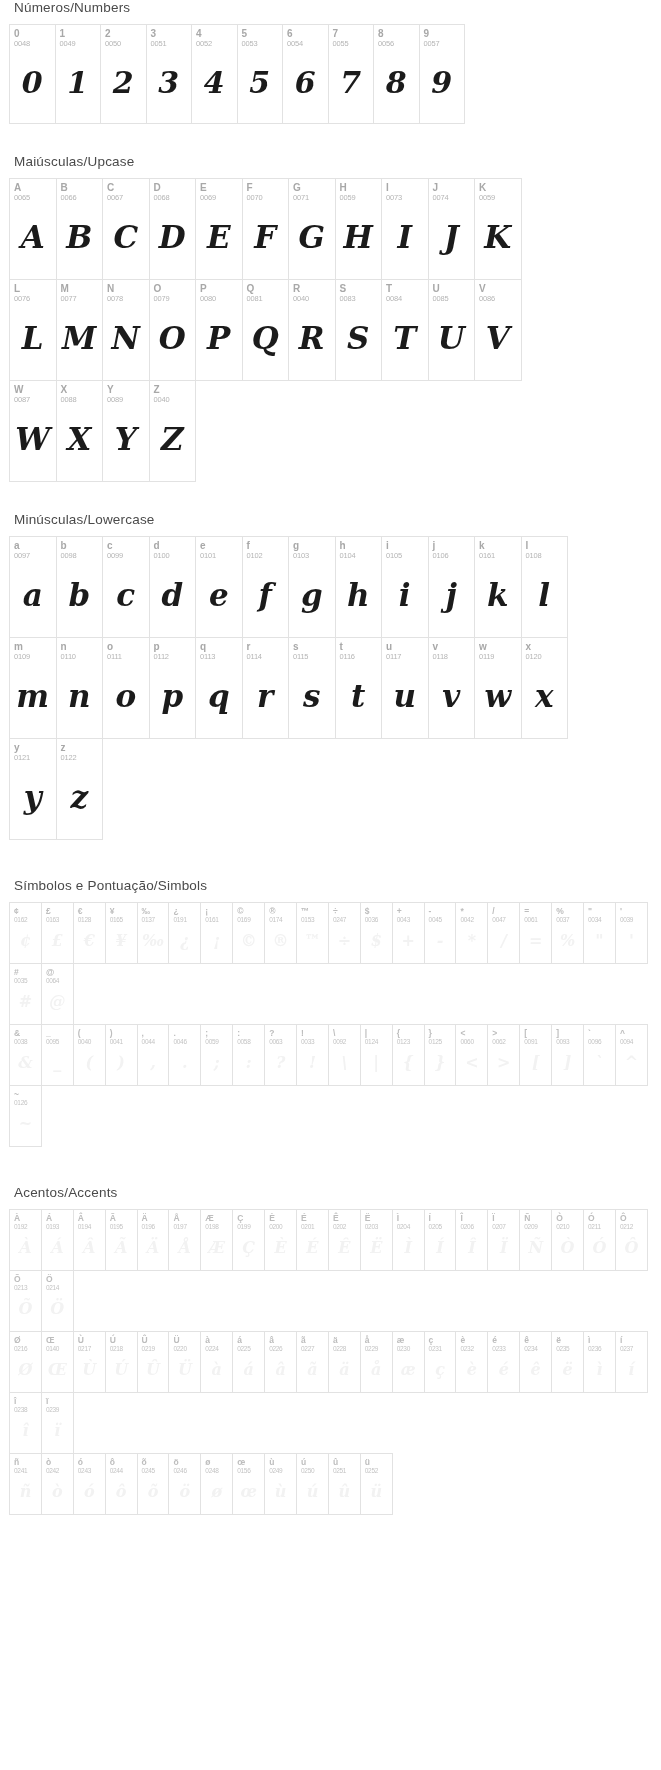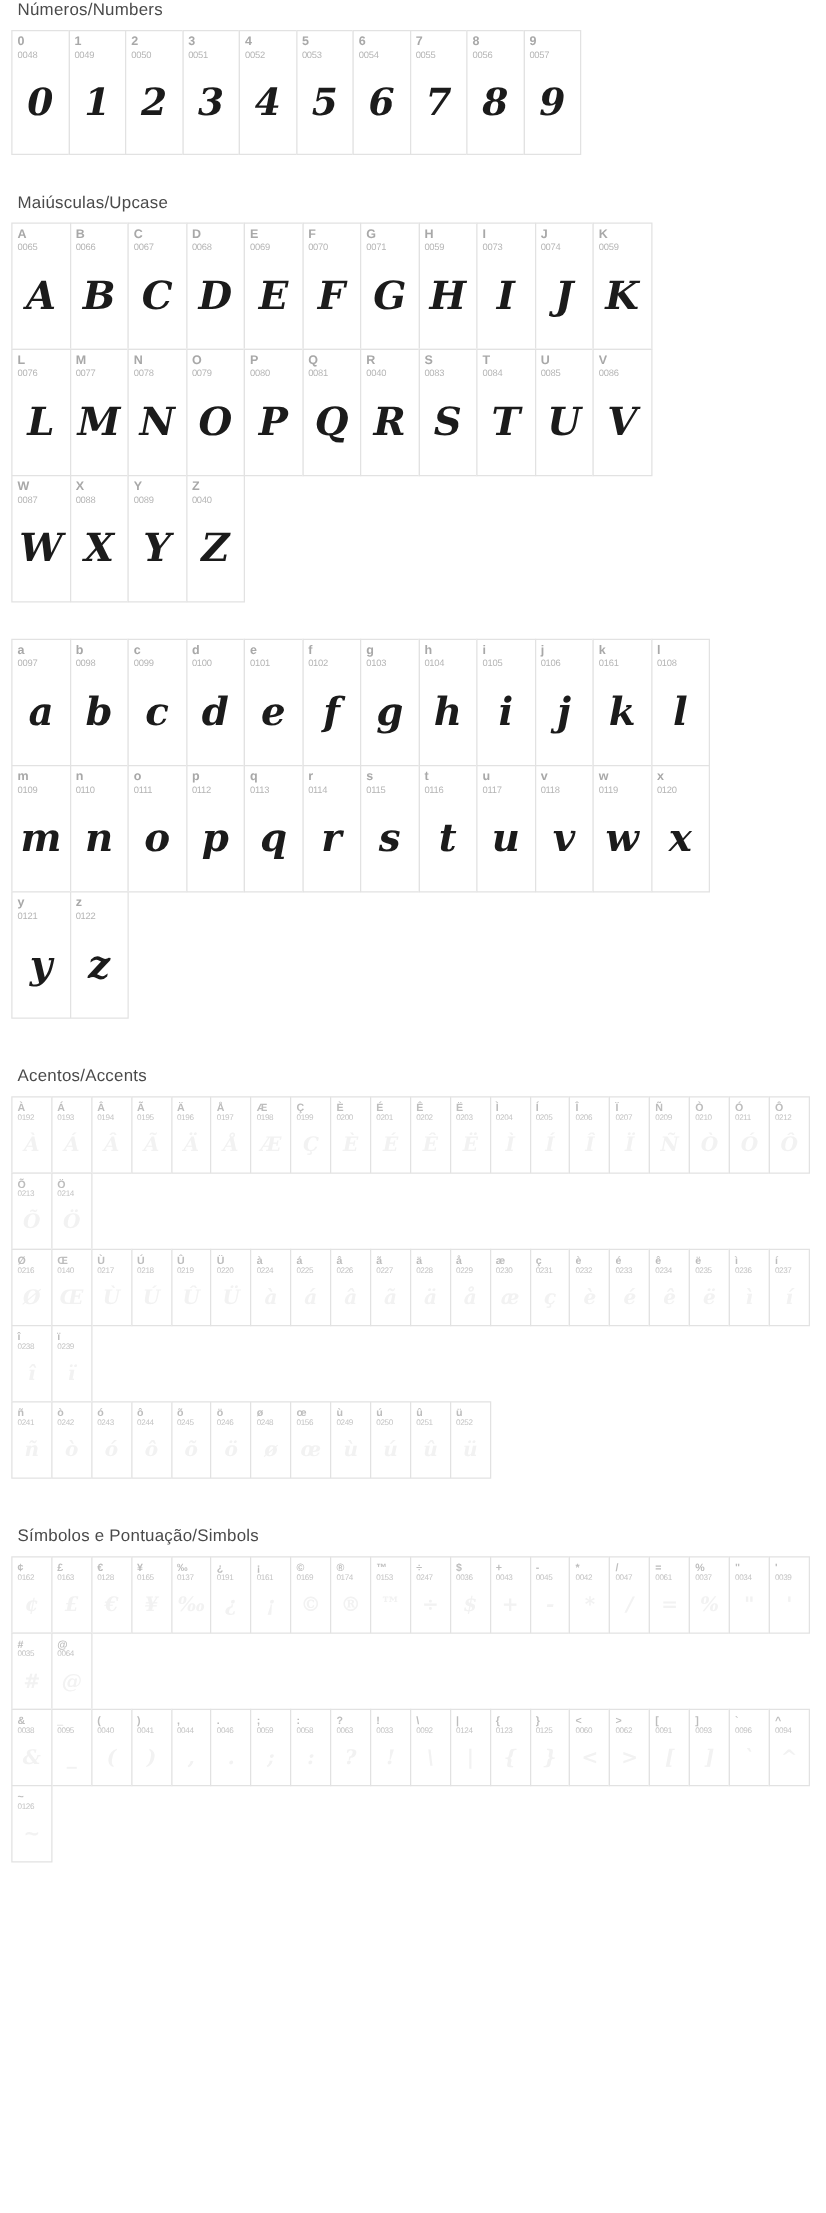--- a/index.html
+++ b/index.html
@@ -390,20 +390,21 @@
             <div class="labels">
               <span class="ch">Z</span>
               <span class="code">0040</span>
             </div>
             <div class="glyph">Z</div>
           </div>
         </div>
       </div>
       <div class="section">
         <div class="spacer-md"></div>
+        <div class="section-title">Minúsculas/Lowercase</div>
         <div class="grid grid-alpha">
           <div class="cell">
             <div class="labels">
               <span class="ch">a</span>
               <span class="code">0097</span>
             </div>
             <div class="glyph">a</div>
           </div>
           <div class="cell">
             <div class="labels">
@@ -576,20 +577,329 @@
               <span class="code">0121</span>
             </div>
             <div class="glyph">y</div>
           </div>
           <div class="cell">
             <div class="labels">
               <span class="ch">z</span>
               <span class="code">0122</span>
             </div>
             <div class="glyph">z</div>
+          </div>
+        </div>
+      </div>
+      <div class="section">
+        <div class="spacer-lg"></div>
+        <div class="section-title">Símbolos e Pontuação/Simbols</div>
+        <div class="grid grid-small">
+          <div class="cell">
+            <div class="labels">
+              <span class="ch">¢</span>
+              <span class="code">0162</span>
+            </div>
+            <div class="glyph">¢</div>
+          </div>
+          <div class="cell">
+            <div class="labels">
+              <span class="ch">£</span>
+              <span class="code">0163</span>
+            </div>
+            <div class="glyph">£</div>
+          </div>
+          <div class="cell">
+            <div class="labels">
+              <span class="ch">€</span>
+              <span class="code">0128</span>
+            </div>
+            <div class="glyph">€</div>
+          </div>
+          <div class="cell">
+            <div class="labels">
+              <span class="ch">¥</span>
+              <span class="code">0165</span>
+            </div>
+            <div class="glyph">¥</div>
+          </div>
+          <div class="cell">
+            <div class="labels">
+              <span class="ch">‰</span>
+              <span class="code">0137</span>
+            </div>
+            <div class="glyph">‰</div>
+          </div>
+          <div class="cell">
+            <div class="labels">
+              <span class="ch">¿</span>
+              <span class="code">0191</span>
+            </div>
+            <div class="glyph">¿</div>
+          </div>
+          <div class="cell">
+            <div class="labels">
+              <span class="ch">¡</span>
+              <span class="code">0161</span>
+            </div>
+            <div class="glyph">¡</div>
+          </div>
+          <div class="cell">
+            <div class="labels">
+              <span class="ch">©</span>
+              <span class="code">0169</span>
+            </div>
+            <div class="glyph">©</div>
+          </div>
+          <div class="cell">
+            <div class="labels">
+              <span class="ch">®</span>
+              <span class="code">0174</span>
+            </div>
+            <div class="glyph">®</div>
+          </div>
+          <div class="cell">
+            <div class="labels">
+              <span class="ch">™</span>
+              <span class="code">0153</span>
+            </div>
+            <div class="glyph">™</div>
+          </div>
+          <div class="cell">
+            <div class="labels">
+              <span class="ch">÷</span>
+              <span class="code">0247</span>
+            </div>
+            <div class="glyph">÷</div>
+          </div>
+          <div class="cell">
+            <div class="labels">
+              <span class="ch">$</span>
+              <span class="code">0036</span>
+            </div>
+            <div class="glyph">$</div>
+          </div>
+          <div class="cell">
+            <div class="labels">
+              <span class="ch">+</span>
+              <span class="code">0043</span>
+            </div>
+            <div class="glyph">+</div>
+          </div>
+          <div class="cell">
+            <div class="labels">
+              <span class="ch">-</span>
+              <span class="code">0045</span>
+            </div>
+            <div class="glyph">-</div>
+          </div>
+          <div class="cell">
+            <div class="labels">
+              <span class="ch">*</span>
+              <span class="code">0042</span>
+            </div>
+            <div class="glyph">*</div>
+          </div>
+          <div class="cell">
+            <div class="labels">
+              <span class="ch">/</span>
+              <span class="code">0047</span>
+            </div>
+            <div class="glyph">/</div>
+          </div>
+          <div class="cell">
+            <div class="labels">
+              <span class="ch">=</span>
+              <span class="code">0061</span>
+            </div>
+            <div class="glyph">=</div>
+          </div>
+          <div class="cell">
+            <div class="labels">
+              <span class="ch">%</span>
+              <span class="code">0037</span>
+            </div>
+            <div class="glyph">%</div>
+          </div>
+          <div class="cell">
+            <div class="labels">
+              <span class="ch">"</span>
+              <span class="code">0034</span>
+            </div>
+            <div class="glyph">"</div>
+          </div>
+          <div class="cell">
+            <div class="labels">
+              <span class="ch">'</span>
+              <span class="code">0039</span>
+            </div>
+            <div class="glyph">'</div>
+          </div>
+          <div class="cell">
+            <div class="labels">
+              <span class="ch">#</span>
+              <span class="code">0035</span>
+            </div>
+            <div class="glyph">#</div>
+          </div>
+          <div class="cell">
+            <div class="labels">
+              <span class="ch">@</span>
+              <span class="code">0064</span>
+            </div>
+            <div class="glyph">@</div>
+          </div>
+        </div>
+        <div class="grid grid-small">
+          <div class="cell">
+            <div class="labels">
+              <span class="ch">&amp;</span>
+              <span class="code">0038</span>
+            </div>
+            <div class="glyph">&amp;</div>
+          </div>
+          <div class="cell">
+            <div class="labels">
+              <span class="ch">_</span>
+              <span class="code">0095</span>
+            </div>
+            <div class="glyph">_</div>
+          </div>
+          <div class="cell">
+            <div class="labels">
+              <span class="ch">(</span>
+              <span class="code">0040</span>
+            </div>
+            <div class="glyph">(</div>
+          </div>
+          <div class="cell">
+            <div class="labels">
+              <span class="ch">)</span>
+              <span class="code">0041</span>
+            </div>
+            <div class="glyph">)</div>
+          </div>
+          <div class="cell">
+            <div class="labels">
+              <span class="ch">,</span>
+              <span class="code">0044</span>
+            </div>
+            <div class="glyph">,</div>
+          </div>
+          <div class="cell">
+            <div class="labels">
+              <span class="ch">.</span>
+              <span class="code">0046</span>
+            </div>
+            <div class="glyph">.</div>
+          </div>
+          <div class="cell">
+            <div class="labels">
+              <span class="ch">;</span>
+              <span class="code">0059</span>
+            </div>
+            <div class="glyph">;</div>
+          </div>
+          <div class="cell">
+            <div class="labels">
+              <span class="ch">:</span>
+              <span class="code">0058</span>
+            </div>
+            <div class="glyph">:</div>
+          </div>
+          <div class="cell">
+            <div class="labels">
+              <span class="ch">?</span>
+              <span class="code">0063</span>
+            </div>
+            <div class="glyph">?</div>
+          </div>
+          <div class="cell">
+            <div class="labels">
+              <span class="ch">!</span>
+              <span class="code">0033</span>
+            </div>
+            <div class="glyph">!</div>
+          </div>
+          <div class="cell">
+            <div class="labels">
+              <span class="ch">\</span>
+              <span class="code">0092</span>
+            </div>
+            <div class="glyph">\</div>
+          </div>
+          <div class="cell">
+            <div class="labels">
+              <span class="ch">|</span>
+              <span class="code">0124</span>
+            </div>
+            <div class="glyph">|</div>
+          </div>
+          <div class="cell">
+            <div class="labels">
+              <span class="ch">{</span>
+              <span class="code">0123</span>
+            </div>
+            <div class="glyph">{</div>
+          </div>
+          <div class="cell">
+            <div class="labels">
+              <span class="ch">}</span>
+              <span class="code">0125</span>
+            </div>
+            <div class="glyph">}</div>
+          </div>
+          <div class="cell">
+            <div class="labels">
+              <span class="ch">&lt;</span>
+              <span class="code">0060</span>
+            </div>
+            <div class="glyph">&lt;</div>
+          </div>
+          <div class="cell">
+            <div class="labels">
+              <span class="ch">&gt;</span>
+              <span class="code">0062</span>
+            </div>
+            <div class="glyph">&gt;</div>
+          </div>
+          <div class="cell">
+            <div class="labels">
+              <span class="ch">[</span>
+              <span class="code">0091</span>
+            </div>
+            <div class="glyph">[</div>
+          </div>
+          <div class="cell">
+            <div class="labels">
+              <span class="ch">]</span>
+              <span class="code">0093</span>
+            </div>
+            <div class="glyph">]</div>
+          </div>
+          <div class="cell">
+            <div class="labels">
+              <span class="ch">`</span>
+              <span class="code">0096</span>
+            </div>
+            <div class="glyph">`</div>
+          </div>
+          <div class="cell">
+            <div class="labels">
+              <span class="ch">^</span>
+              <span class="code">0094</span>
+            </div>
+            <div class="glyph">^</div>
+          </div>
+          <div class="cell">
+            <div class="labels">
+              <span class="ch">~</span>
+              <span class="code">0126</span>
+            </div>
+            <div class="glyph">~</div>
           </div>
         </div>
       </div>
       <div class="section">
         <div class="spacer-lg"></div>
         <div class="section-title">Acentos/Accents</div>
         <div class="grid grid-small grid-accents">
           <div class="cell">
             <div class="labels">
               <span class="ch">À</span>
@@ -981,323 +1291,14 @@
           </div>
           <div class="cell">
             <div class="labels">
               <span class="ch">ü</span>
               <span class="code">0252</span>
             </div>
             <div class="glyph">ü</div>
           </div>
         </div>
       </div>
-      <div class="section">
-        <div class="spacer-lg"></div>
-        <div class="section-title">Símbolos e Pontuação/Simbols</div>
-        <div class="grid grid-small">
-          <div class="cell">
-            <div class="labels">
-              <span class="ch">¢</span>
-              <span class="code">0162</span>
-            </div>
-            <div class="glyph">¢</div>
-          </div>
-          <div class="cell">
-            <div class="labels">
-              <span class="ch">£</span>
-              <span class="code">0163</span>
-            </div>
-            <div class="glyph">£</div>
-          </div>
-          <div class="cell">
-            <div class="labels">
-              <span class="ch">€</span>
-              <span class="code">0128</span>
-            </div>
-            <div class="glyph">€</div>
-          </div>
-          <div class="cell">
-            <div class="labels">
-              <span class="ch">¥</span>
-              <span class="code">0165</span>
-            </div>
-            <div class="glyph">¥</div>
-          </div>
-          <div class="cell">
-            <div class="labels">
-              <span class="ch">‰</span>
-              <span class="code">0137</span>
-            </div>
-            <div class="glyph">‰</div>
-          </div>
-          <div class="cell">
-            <div class="labels">
-              <span class="ch">¿</span>
-              <span class="code">0191</span>
-            </div>
-            <div class="glyph">¿</div>
-          </div>
-          <div class="cell">
-            <div class="labels">
-              <span class="ch">¡</span>
-              <span class="code">0161</span>
-            </div>
-            <div class="glyph">¡</div>
-          </div>
-          <div class="cell">
-            <div class="labels">
-              <span class="ch">©</span>
-              <span class="code">0169</span>
-            </div>
-            <div class="glyph">©</div>
-          </div>
-          <div class="cell">
-            <div class="labels">
-              <span class="ch">®</span>
-              <span class="code">0174</span>
-            </div>
-            <div class="glyph">®</div>
-          </div>
-          <div class="cell">
-            <div class="labels">
-              <span class="ch">™</span>
-              <span class="code">0153</span>
-            </div>
-            <div class="glyph">™</div>
-          </div>
-          <div class="cell">
-            <div class="labels">
-              <span class="ch">÷</span>
-              <span class="code">0247</span>
-            </div>
-            <div class="glyph">÷</div>
-          </div>
-          <div class="cell">
-            <div class="labels">
-              <span class="ch">$</span>
-              <span class="code">0036</span>
-            </div>
-            <div class="glyph">$</div>
-          </div>
-          <div class="cell">
-            <div class="labels">
-              <span class="ch">+</span>
-              <span class="code">0043</span>
-            </div>
-            <div class="glyph">+</div>
-          </div>
-          <div class="cell">
-            <div class="labels">
-              <span class="ch">-</span>
-              <span class="code">0045</span>
-            </div>
-            <div class="glyph">-</div>
-          </div>
-          <div class="cell">
-            <div class="labels">
-              <span class="ch">*</span>
-              <span class="code">0042</span>
-            </div>
-            <div class="glyph">*</div>
-          </div>
-          <div class="cell">
-            <div class="labels">
-              <span class="ch">/</span>
-              <span class="code">0047</span>
-            </div>
-            <div class="glyph">/</div>
-          </div>
-          <div class="cell">
-            <div class="labels">
-              <span class="ch">=</span>
-              <span class="code">0061</span>
-            </div>
-            <div class="glyph">=</div>
-          </div>
-          <div class="cell">
-            <div class="labels">
-              <span class="ch">%</span>
-              <span class="code">0037</span>
-            </div>
-            <div class="glyph">%</div>
-          </div>
-          <div class="cell">
-            <div class="labels">
-              <span class="ch">"</span>
-              <span class="code">0034</span>
-            </div>
-            <div class="glyph">"</div>
-          </div>
-          <div class="cell">
-            <div class="labels">
-              <span class="ch">'</span>
-              <span class="code">0039</span>
-            </div>
-            <div class="glyph">'</div>
-          </div>
-          <div class="cell">
-            <div class="labels">
-              <span class="ch">#</span>
-              <span class="code">0035</span>
-            </div>
-            <div class="glyph">#</div>
-          </div>
-          <div class="cell">
-            <div class="labels">
-              <span class="ch">@</span>
-              <span class="code">0064</span>
-            </div>
-            <div class="glyph">@</div>
-          </div>
-        </div>
-        <div class="grid grid-small">
-          <div class="cell">
-            <div class="labels">
-              <span class="ch">&amp;</span>
-              <span class="code">0038</span>
-            </div>
-            <div class="glyph">&amp;</div>
-          </div>
-          <div class="cell">
-            <div class="labels">
-              <span class="ch">_</span>
-              <span class="code">0095</span>
-            </div>
-            <div class="glyph">_</div>
-          </div>
-          <div class="cell">
-            <div class="labels">
-              <span class="ch">(</span>
-              <span class="code">0040</span>
-            </div>
-            <div class="glyph">(</div>
-          </div>
-          <div class="cell">
-            <div class="labels">
-              <span class="ch">)</span>
-              <span class="code">0041</span>
-            </div>
-            <div class="glyph">)</div>
-          </div>
-          <div class="cell">
-            <div class="labels">
-              <span class="ch">,</span>
-              <span class="code">0044</span>
-            </div>
-            <div class="glyph">,</div>
-          </div>
-          <div class="cell">
-            <div class="labels">
-              <span class="ch">.</span>
-              <span class="code">0046</span>
-            </div>
-            <div class="glyph">.</div>
-          </div>
-          <div class="cell">
-            <div class="labels">
-              <span class="ch">;</span>
-              <span class="code">0059</span>
-            </div>
-            <div class="glyph">;</div>
-          </div>
-          <div class="cell">
-            <div class="labels">
-              <span class="ch">:</span>
-              <span class="code">0058</span>
-            </div>
-            <div class="glyph">:</div>
-          </div>
-          <div class="cell">
-            <div class="labels">
-              <span class="ch">?</span>
-              <span class="code">0063</span>
-            </div>
-            <div class="glyph">?</div>
-          </div>
-          <div class="cell">
-            <div class="labels">
-              <span class="ch">!</span>
-              <span class="code">0033</span>
-            </div>
-            <div class="glyph">!</div>
-          </div>
-          <div class="cell">
-            <div class="labels">
-              <span class="ch">\</span>
-              <span class="code">0092</span>
-            </div>
-            <div class="glyph">\</div>
-          </div>
-          <div class="cell">
-            <div class="labels">
-              <span class="ch">|</span>
-              <span class="code">0124</span>
-            </div>
-            <div class="glyph">|</div>
-          </div>
-          <div class="cell">
-            <div class="labels">
-              <span class="ch">{</span>
-              <span class="code">0123</span>
-            </div>
-            <div class="glyph">{</div>
-          </div>
-          <div class="cell">
-            <div class="labels">
-              <span class="ch">}</span>
-              <span class="code">0125</span>
-            </div>
-            <div class="glyph">}</div>
-          </div>
-          <div class="cell">
-            <div class="labels">
-              <span class="ch">&lt;</span>
-              <span class="code">0060</span>
-            </div>
-            <div class="glyph">&lt;</div>
-          </div>
-          <div class="cell">
-            <div class="labels">
-              <span class="ch">&gt;</span>
-              <span class="code">0062</span>
-            </div>
-            <div class="glyph">&gt;</div>
-          </div>
-          <div class="cell">
-            <div class="labels">
-              <span class="ch">[</span>
-              <span class="code">0091</span>
-            </div>
-            <div class="glyph">[</div>
-          </div>
-          <div class="cell">
-            <div class="labels">
-              <span class="ch">]</span>
-              <span class="code">0093</span>
-            </div>
-            <div class="glyph">]</div>
-          </div>
-          <div class="cell">
-            <div class="labels">
-              <span class="ch">`</span>
-              <span class="code">0096</span>
-            </div>
-            <div class="glyph">`</div>
-          </div>
-          <div class="cell">
-            <div class="labels">
-              <span class="ch">^</span>
-              <span class="code">0094</span>
-            </div>
-            <div class="glyph">^</div>
-          </div>
-          <div class="cell">
-            <div class="labels">
-              <span class="ch">~</span>
-              <span class="code">0126</span>
-            </div>
-            <div class="glyph">~</div>
-          </div>
-        </div>
-      </div>
     </div>
 </div>
 
 </body></html>

